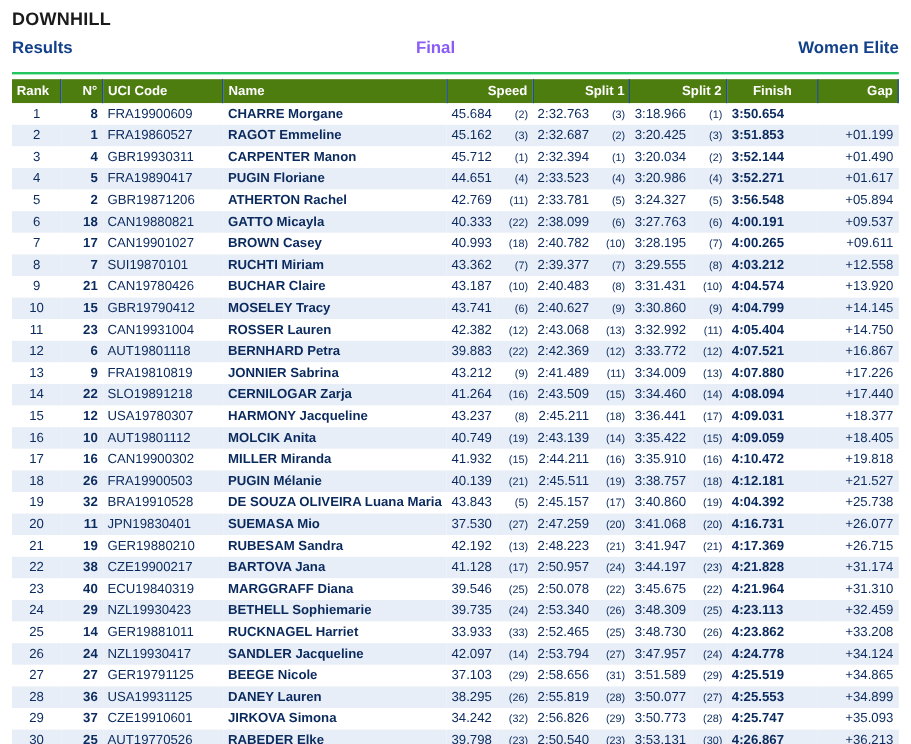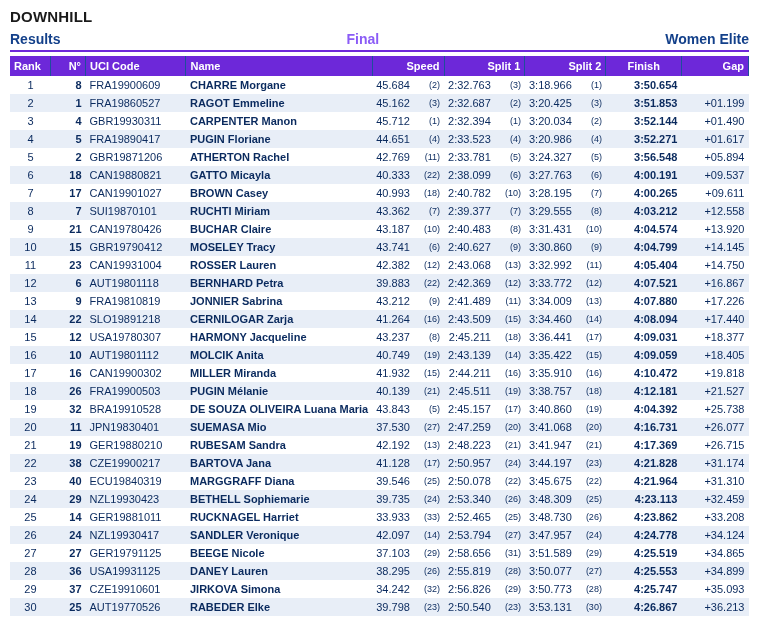--- a/index.html
+++ b/index.html
@@ -28,22 +28,22 @@
     letter-spacing: 0.2px;
     margin: 2px 0 6px 0;
   }
   .subheader {
     display: flex;
     align-items: baseline;
     justify-content: flex-start;
     font-size: 14px;
     font-weight: bold;
     color: #13408a;
-    border-bottom: 2px solid #6d28d9;
-    padding-bottom: 3px;
+    border-bottom: 2px solid #22c55e;
+    padding-bottom: 13px;
     margin-bottom: 4px;
   }
   .subheader .left {
     flex: 0 0 auto;
     text-align: left;
   }
   .subheader .center {
     flex: 1 1 auto;
     text-align: center;
     color: #8b5cf6;
@@ -51,21 +51,21 @@
   .subheader .right {
     flex: 0 0 auto;
     text-align: right;
   }
   table.results {
     width: 100%;
     border-collapse: collapse;
     font-size: 11px;
   }
   table.results thead th {
-    background: #6d28d9;
+    background: #4d7c0f;
     color: #ffffff;
     font-size: 11px;
     font-weight: bold;
     padding: 4px 4px;
     border-right: 1px solid #1f4e9c;
     white-space: nowrap;
   }
   th.c-rank { width: 36px; text-align: left; padding-left: 8px;}
   th.c-num { width: 34px; text-align: right; }
   th.c-uci { width: 104px; text-align: left; padding-left: 10px; }
@@ -84,21 +84,21 @@
   }
   tbody tr.odd td { background: #ffffff; }
   tbody tr.even td { background: #e8eef7; }
 
   td.rank { text-align: center; width: 36px; color: #13408a; }
   td.num { text-align: right; font-weight: bold; color: #13408a; padding-right: 8px;}
   td.uci { text-align: left; padding-left: 10px; color: #13408a; }
   td.name { text-align: left; padding-left: 10px; font-weight: bold; color: #13408a; margin-left: 20px; }
   td.val { text-align: right; color: #13408a; }
   td.paren { text-align: right; width: 26px; font-size: 9px; color: #13408a; padding-right: 2px;}
-  td.finish { text-align: right; font-weight: bold; color: #13408a; }
+  td.finish { font-weight: bold; color: #13408a; }
   td.gap { text-align: right; padding-right: 8px; color: #13408a; }
 </style>
 </head>
 <body>
 
 <div class="page">
 
   <div class="title">DOWNHILL</div>
 
   <div class="subheader">
@@ -469,21 +469,21 @@
           <td class="paren">(25)</td>
           <td class="val">3:48.730</td>
           <td class="paren">(26)</td>
           <td class="finish">4:23.862</td>
           <td class="gap">+33.208</td>
         </tr>
         <tr class="even">
           <td class="rank">26</td>
           <td class="num">24</td>
           <td class="uci">NZL19930417</td>
-          <td class="name">SANDLER Veronique</td>
+          <td class="name">SANDLER Jacqueline</td>
           <td class="val">42.097</td>
           <td class="paren">(14)</td>
           <td class="val">2:53.794</td>
           <td class="paren">(27)</td>
           <td class="val">3:47.957</td>
           <td class="paren">(24)</td>
           <td class="finish">4:24.778</td>
           <td class="gap">+34.124</td>
         </tr>
         <tr class="odd">

